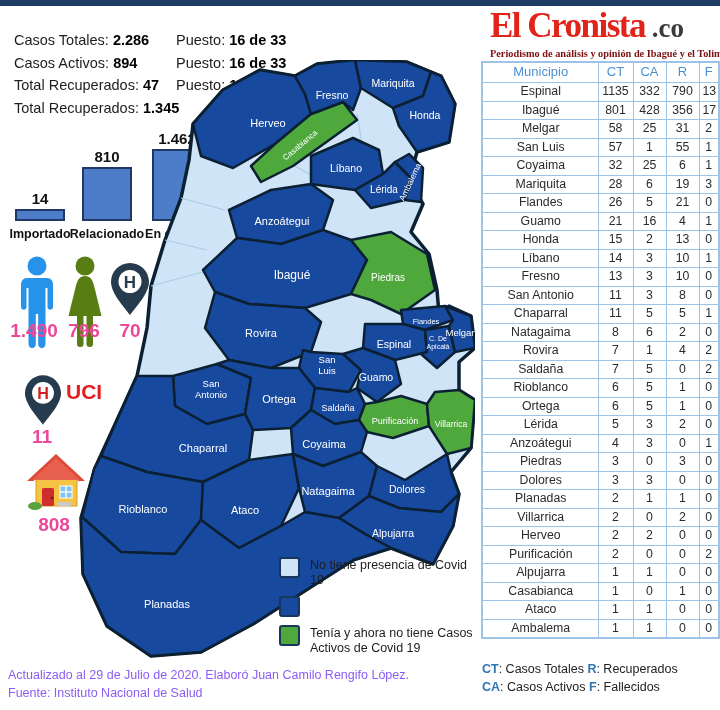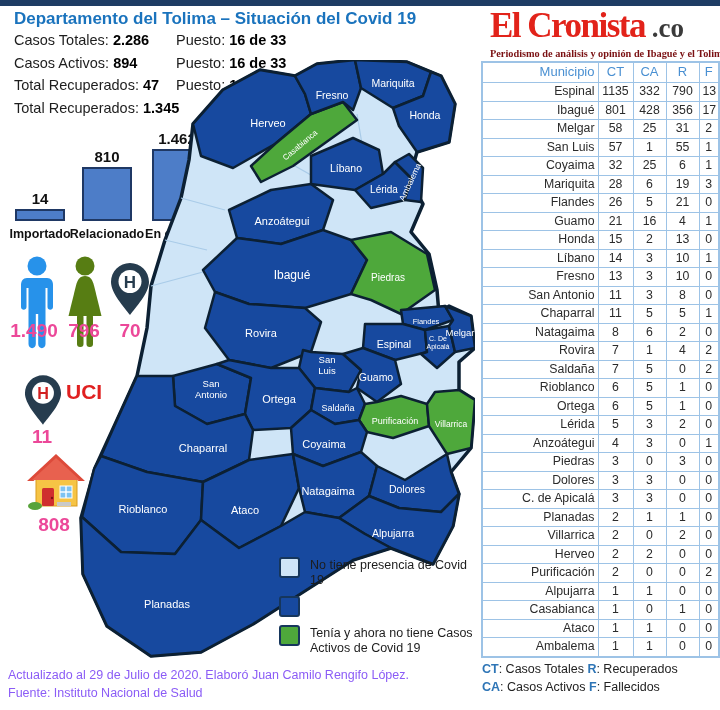--- a/index.html
+++ b/index.html
@@ -25,33 +25,32 @@
   .legend-swatch{width:17px;height:17px;border:2px solid #16365c;border-radius:3px;flex:0 0 17px;}
   .legend-label{font-size:12.5px;color:#1d1d1d;line-height:1.2;padding-top:1px;}
   .masthead{position:absolute;left:490px;top:8px;width:228px;}
   .logo{font-family:"Liberation Serif",serif;font-weight:bold;color:#e2231a;font-size:35px;letter-spacing:-1.5px;line-height:1.05;white-space:nowrap;}
   .logo .co{color:#3a3a3a;font-size:27px;letter-spacing:0;}
   .tagline{font-family:"Liberation Serif",serif;font-weight:bold;color:#7a1012;font-size:10.3px;margin-top:3px;white-space:nowrap;}
   .table-wrap{position:absolute;left:481px;top:61px;}
   table{border-collapse:collapse;table-layout:fixed;width:237px;font-size:12.3px;color:#2b2b2b;border:2px solid #9dc3e6;}
   th,td{border:1px solid #9dc3e6;padding:2px 3px;height:13px;line-height:1.1;overflow:hidden;white-space:nowrap;}
   th{color:#4a90d2;font-weight:normal;font-size:13px;text-align:center;height:15px;}
-  th.muni,td.muni{text-align:right;padding-left:4px;}
+  th.muni,td.muni{text-align:center;padding-left:4px;}
   td{text-align:center;}
   .abbr-legend{position:absolute;left:482px;top:660px;font-size:12.5px;color:#222;line-height:18px;}
   .abbr-legend .abbr{color:#2e75b6;font-weight:bold;}
   .footer{position:absolute;left:8px;top:666px;font-size:12.5px;color:#8b5cf6;line-height:18px;}
 </style>
 </head>
 <body>
 
 <div class="root">
   <div class="topbar"></div>
 
-  <div class="title">Departamento del Tolima – Situación del Covid 19</div>
 
   <div class="stats">
     <div class="stat-row">
       <span>Casos Totales: </span><span class="val">2.286</span>
       <span class="puesto"><span>Puesto: </span><span class="val">16 de 33</span></span>
     </div>
     <div class="stat-row">
       <span>Casos Activos: </span><span class="val">894</span>
       <span class="puesto"><span>Puesto: </span><span class="val">16 de 33</span></span>
     </div>
@@ -375,27 +374,20 @@
             <td>0</td>
           </tr>
           <tr>
             <td class="muni">Dolores</td>
             <td>3</td>
             <td>3</td>
             <td>0</td>
             <td>0</td>
           </tr>
           <tr>
-            <td class="muni">C. de Apicalá</td>
-            <td>3</td>
-            <td>3</td>
-            <td>0</td>
-            <td>0</td>
-          </tr>
-          <tr>
             <td class="muni">Planadas</td>
             <td>2</td>
             <td>1</td>
             <td>1</td>
             <td>0</td>
           </tr>
           <tr>
             <td class="muni">Villarrica</td>
             <td>2</td>
             <td>0</td>

